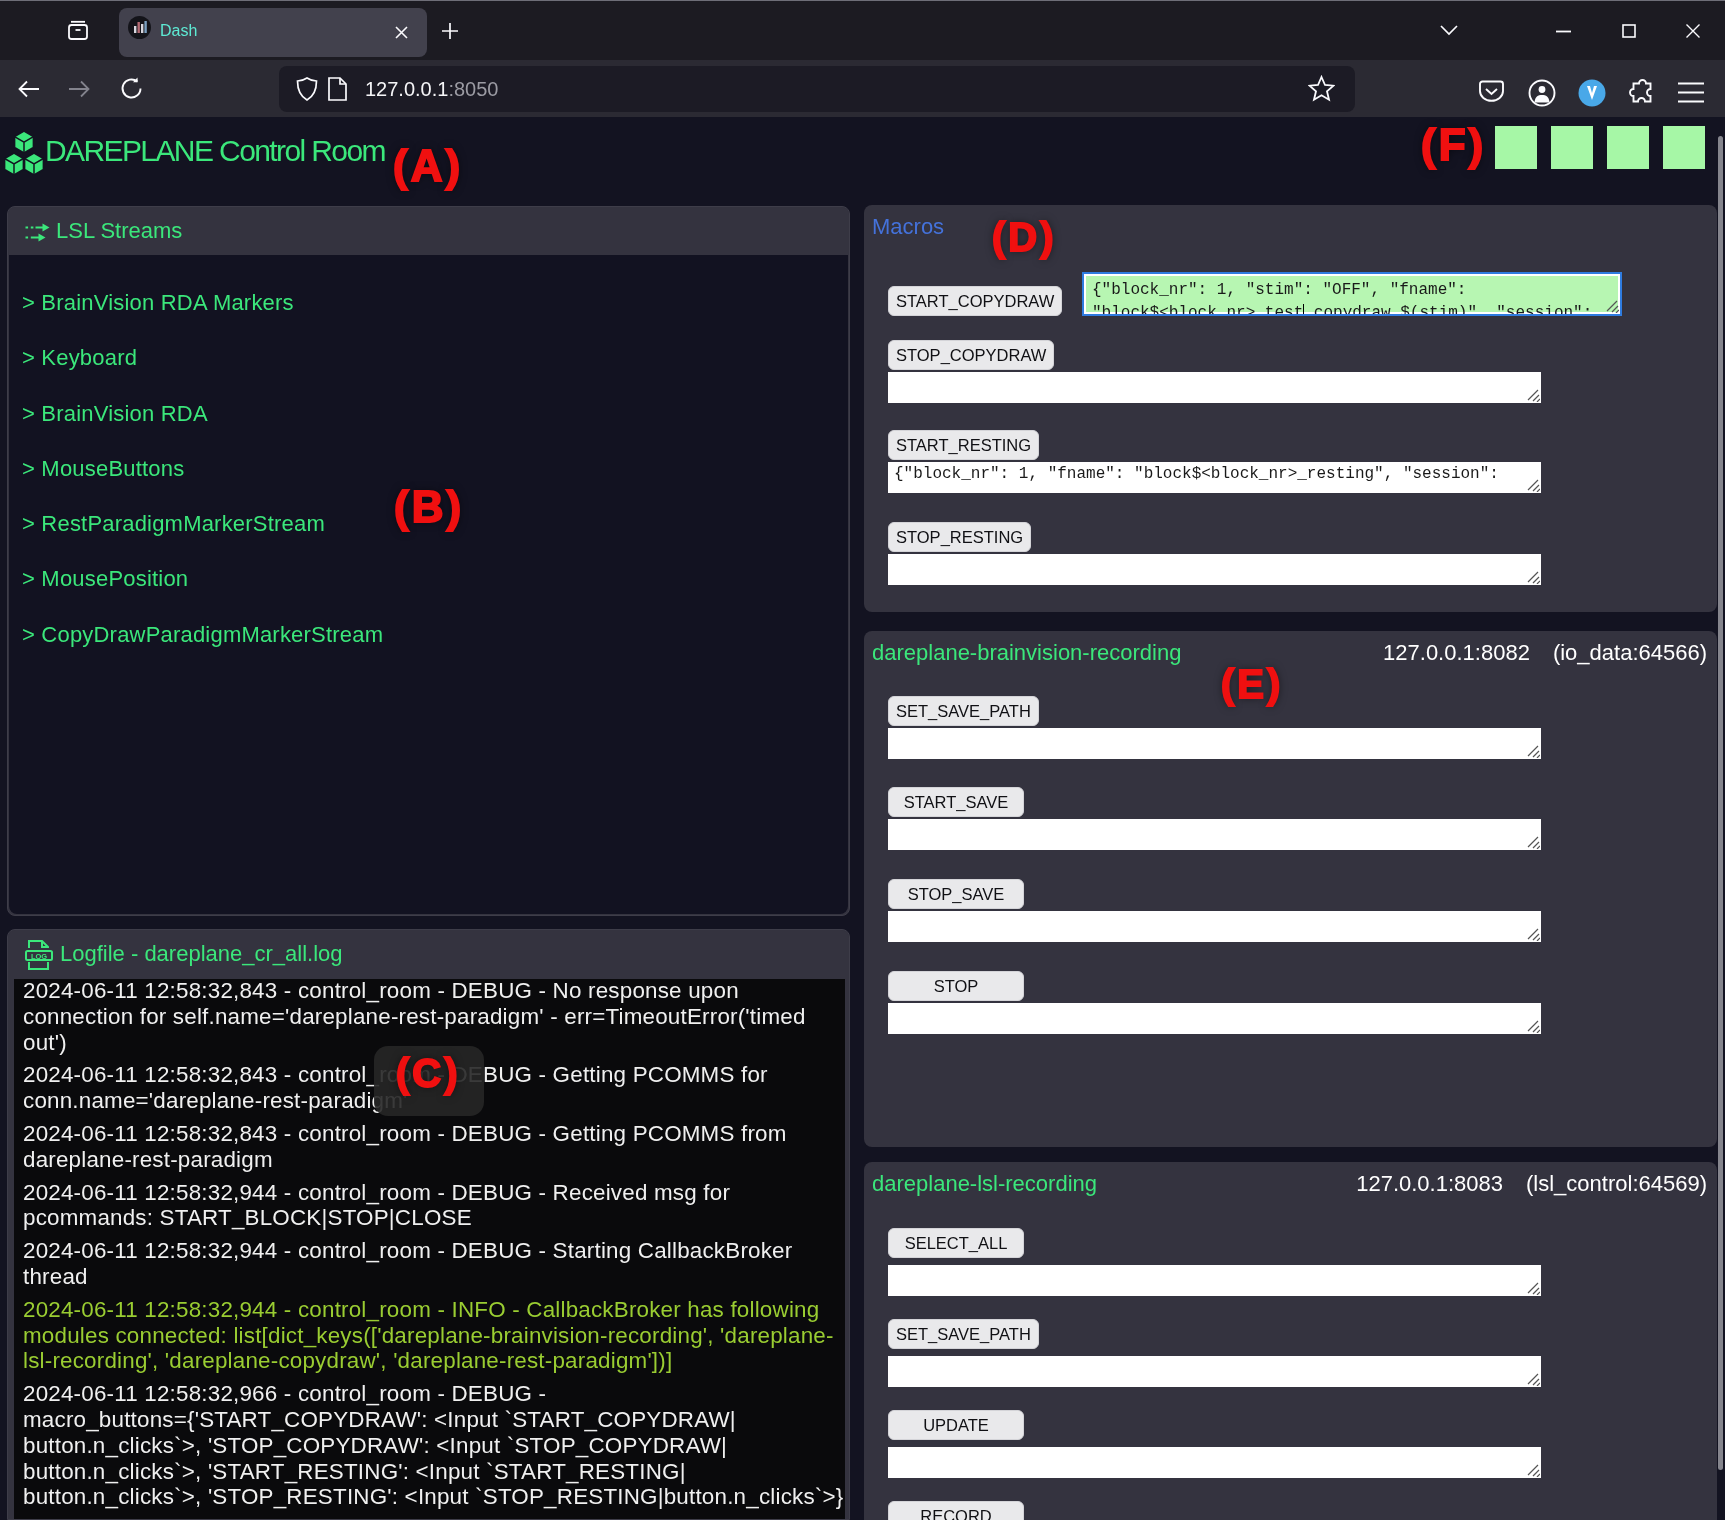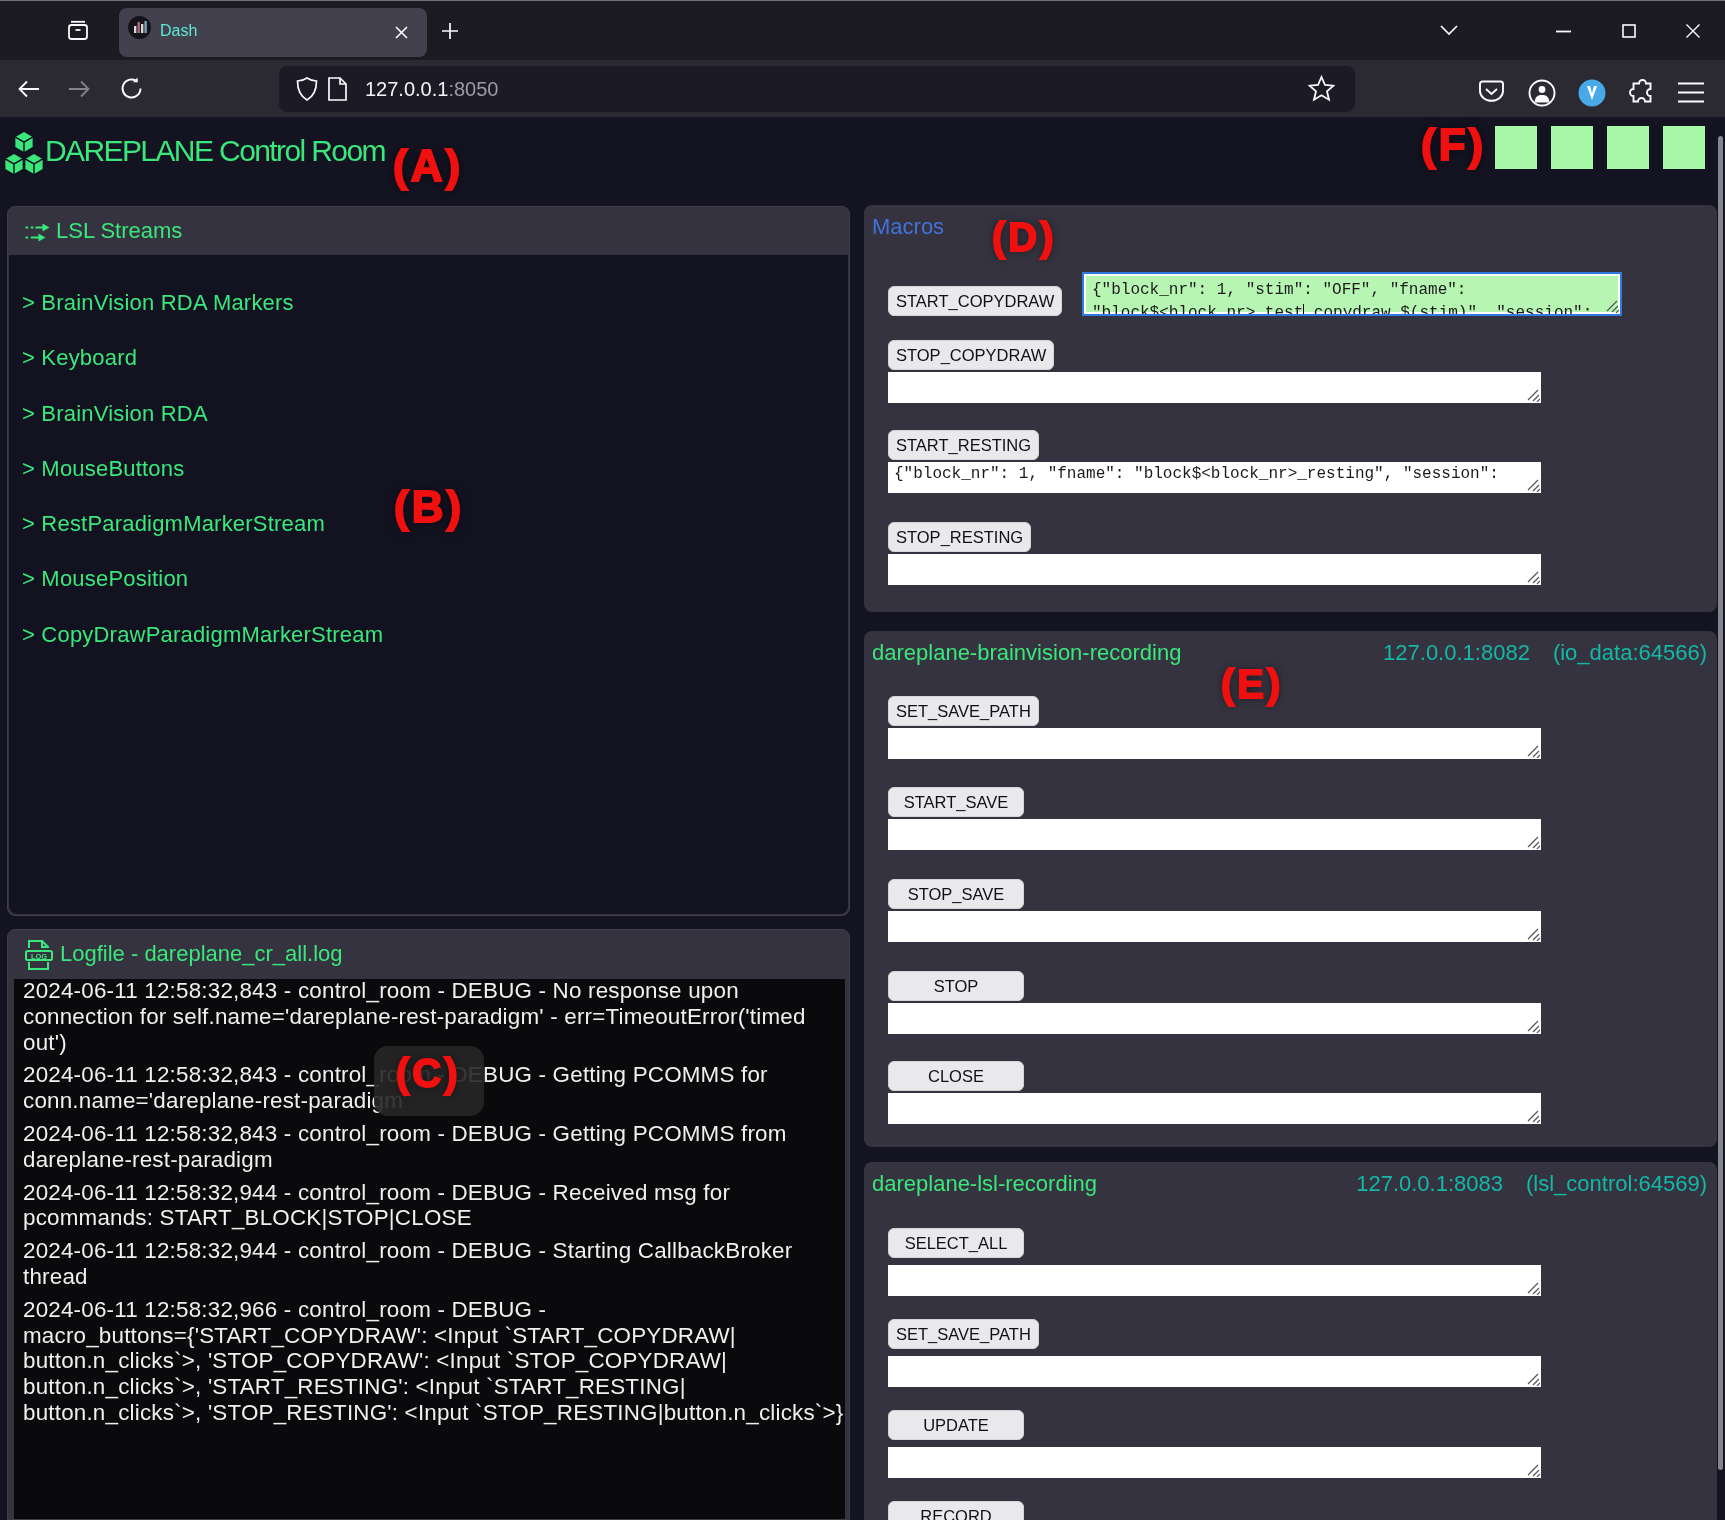--- a/index.html
+++ b/index.html
@@ -36,21 +36,21 @@
   #lsl-body div { font-size:22px; letter-spacing:0.2px; line-height:30.3px; color:#3be77b; white-space:pre;margin-top:25px; }
 
   
   #log-body { top:49px; left:6px; right:4px; bottom:0; background:#0a0a0c; overflow:hidden; }
   #log-body .wrap { margin:-8px 0 0 9px; }
   #log-body p { margin:7px 0 0 0; font-size:22.4px; letter-spacing:0.2px; line-height:25.8px; color:#f0f0f0; white-space:pre; }
   #log-body p.info { color:#9acd32; }
 
   
   .rtitle { position:absolute; left:8px; top:9px; font-size:22px; }
-  .rport { position:absolute; right:10px; top:9px; font-size:22px; color:#14b8a6; }
+  .rport { position:absolute; right:10px; top:9px; font-size:22px; color:#ffffff; }
   .rport span { margin-left:23px; }
   .btn { display:inline-block; min-width:136px; height:30px; background:#e9e9eb;
     border:1px solid #d4d4d8; border-radius:6px; color:#101014; font-size:16.5px;
     line-height:28px; text-align:center; padding:0 7px; }
   .ta { position:relative; margin-top:2px; width:653px; height:31px; background:#ffffff;
     font-family:"Liberation Mono", monospace; font-size:16px; color:#1a1a1a;
     line-height:21px; padding:2px 6px; overflow:hidden; white-space:pre; }
   .plsl .ta { margin-top:7px; }
   .rsz { position:absolute; right:1px; bottom:1px; width:14px; height:14px; }
 
@@ -204,20 +204,23 @@
 connection for self.name='dareplane-rest-paradigm' - err=TimeoutError('timed
 out')</p>
         <p>2024-06-11 12:58:32,843 - control_room - DEBUG - Getting PCOMMS for
 conn.name='dareplane-rest-paradigm'</p>
         <p>2024-06-11 12:58:32,843 - control_room - DEBUG - Getting PCOMMS from
 dareplane-rest-paradigm</p>
         <p>2024-06-11 12:58:32,944 - control_room - DEBUG - Received msg for
 pcommands: START_BLOCK|STOP|CLOSE</p>
         <p>2024-06-11 12:58:32,944 - control_room - DEBUG - Starting CallbackBroker
 thread</p>
+        <p class="info">2024-06-11 12:58:32,944 - control_room - INFO - CallbackBroker has following
+modules connected: list[dict_keys(['dareplane-brainvision-recording', 'dareplane-
+lsl-recording', 'dareplane-copydraw', 'dareplane-rest-paradigm'])]</p>
         <p>2024-06-11 12:58:32,966 - control_room - DEBUG -
 macro_buttons={'START_COPYDRAW': &lt;Input `START_COPYDRAW|
 button.n_clicks`&gt;, 'STOP_COPYDRAW': &lt;Input `STOP_COPYDRAW|
 button.n_clicks`&gt;, 'START_RESTING': &lt;Input `START_RESTING|
 button.n_clicks`&gt;, 'STOP_RESTING': &lt;Input `STOP_RESTING|button.n_clicks`&gt;}</p>
       </div>
     </div>
   </div>
 
   <div class="panel" style="left:864px;top:88px;width:853px;height:407px;">
@@ -265,26 +268,20 @@
           </svg></div>
     </div>
     <div class="abs" style="left:24px;top:248px;">
       <span class="btn">STOP_SAVE</span>
       <div class="ta">&nbsp;<svg class="rsz" viewBox="0 0 14 14" stroke="#555" stroke-width="1.2" fill="none">
             <path d="M12 2 L2 12 M13 7 L7 13 M14 11 L11 14"></path>
           </svg></div>
     </div>
     <div class="abs" style="left:24px;top:340px;">
       <span class="btn">STOP</span>
-      <div class="ta">&nbsp;<svg class="rsz" viewBox="0 0 14 14" stroke="#555" stroke-width="1.2" fill="none">
-            <path d="M12 2 L2 12 M13 7 L7 13 M14 11 L11 14"></path>
-          </svg></div>
-    </div>
-    <div class="abs" style="left:24px;top:430px;">
-      <span class="btn">CLOSE</span>
       <div class="ta">&nbsp;<svg class="rsz" viewBox="0 0 14 14" stroke="#555" stroke-width="1.2" fill="none">
             <path d="M12 2 L2 12 M13 7 L7 13 M14 11 L11 14"></path>
           </svg></div>
     </div>
   </div>
 
   <div class="panel plsl" style="left:864px;top:1045px;width:853px;height:430px;border-radius:8px 8px 0 0;">
     <div class="rtitle green">dareplane-lsl-recording</div>
     <div class="rport">127.0.0.1:8083<span>(lsl_control:64569)</span></div>
     <div class="abs" style="left:24px;top:66px;">

